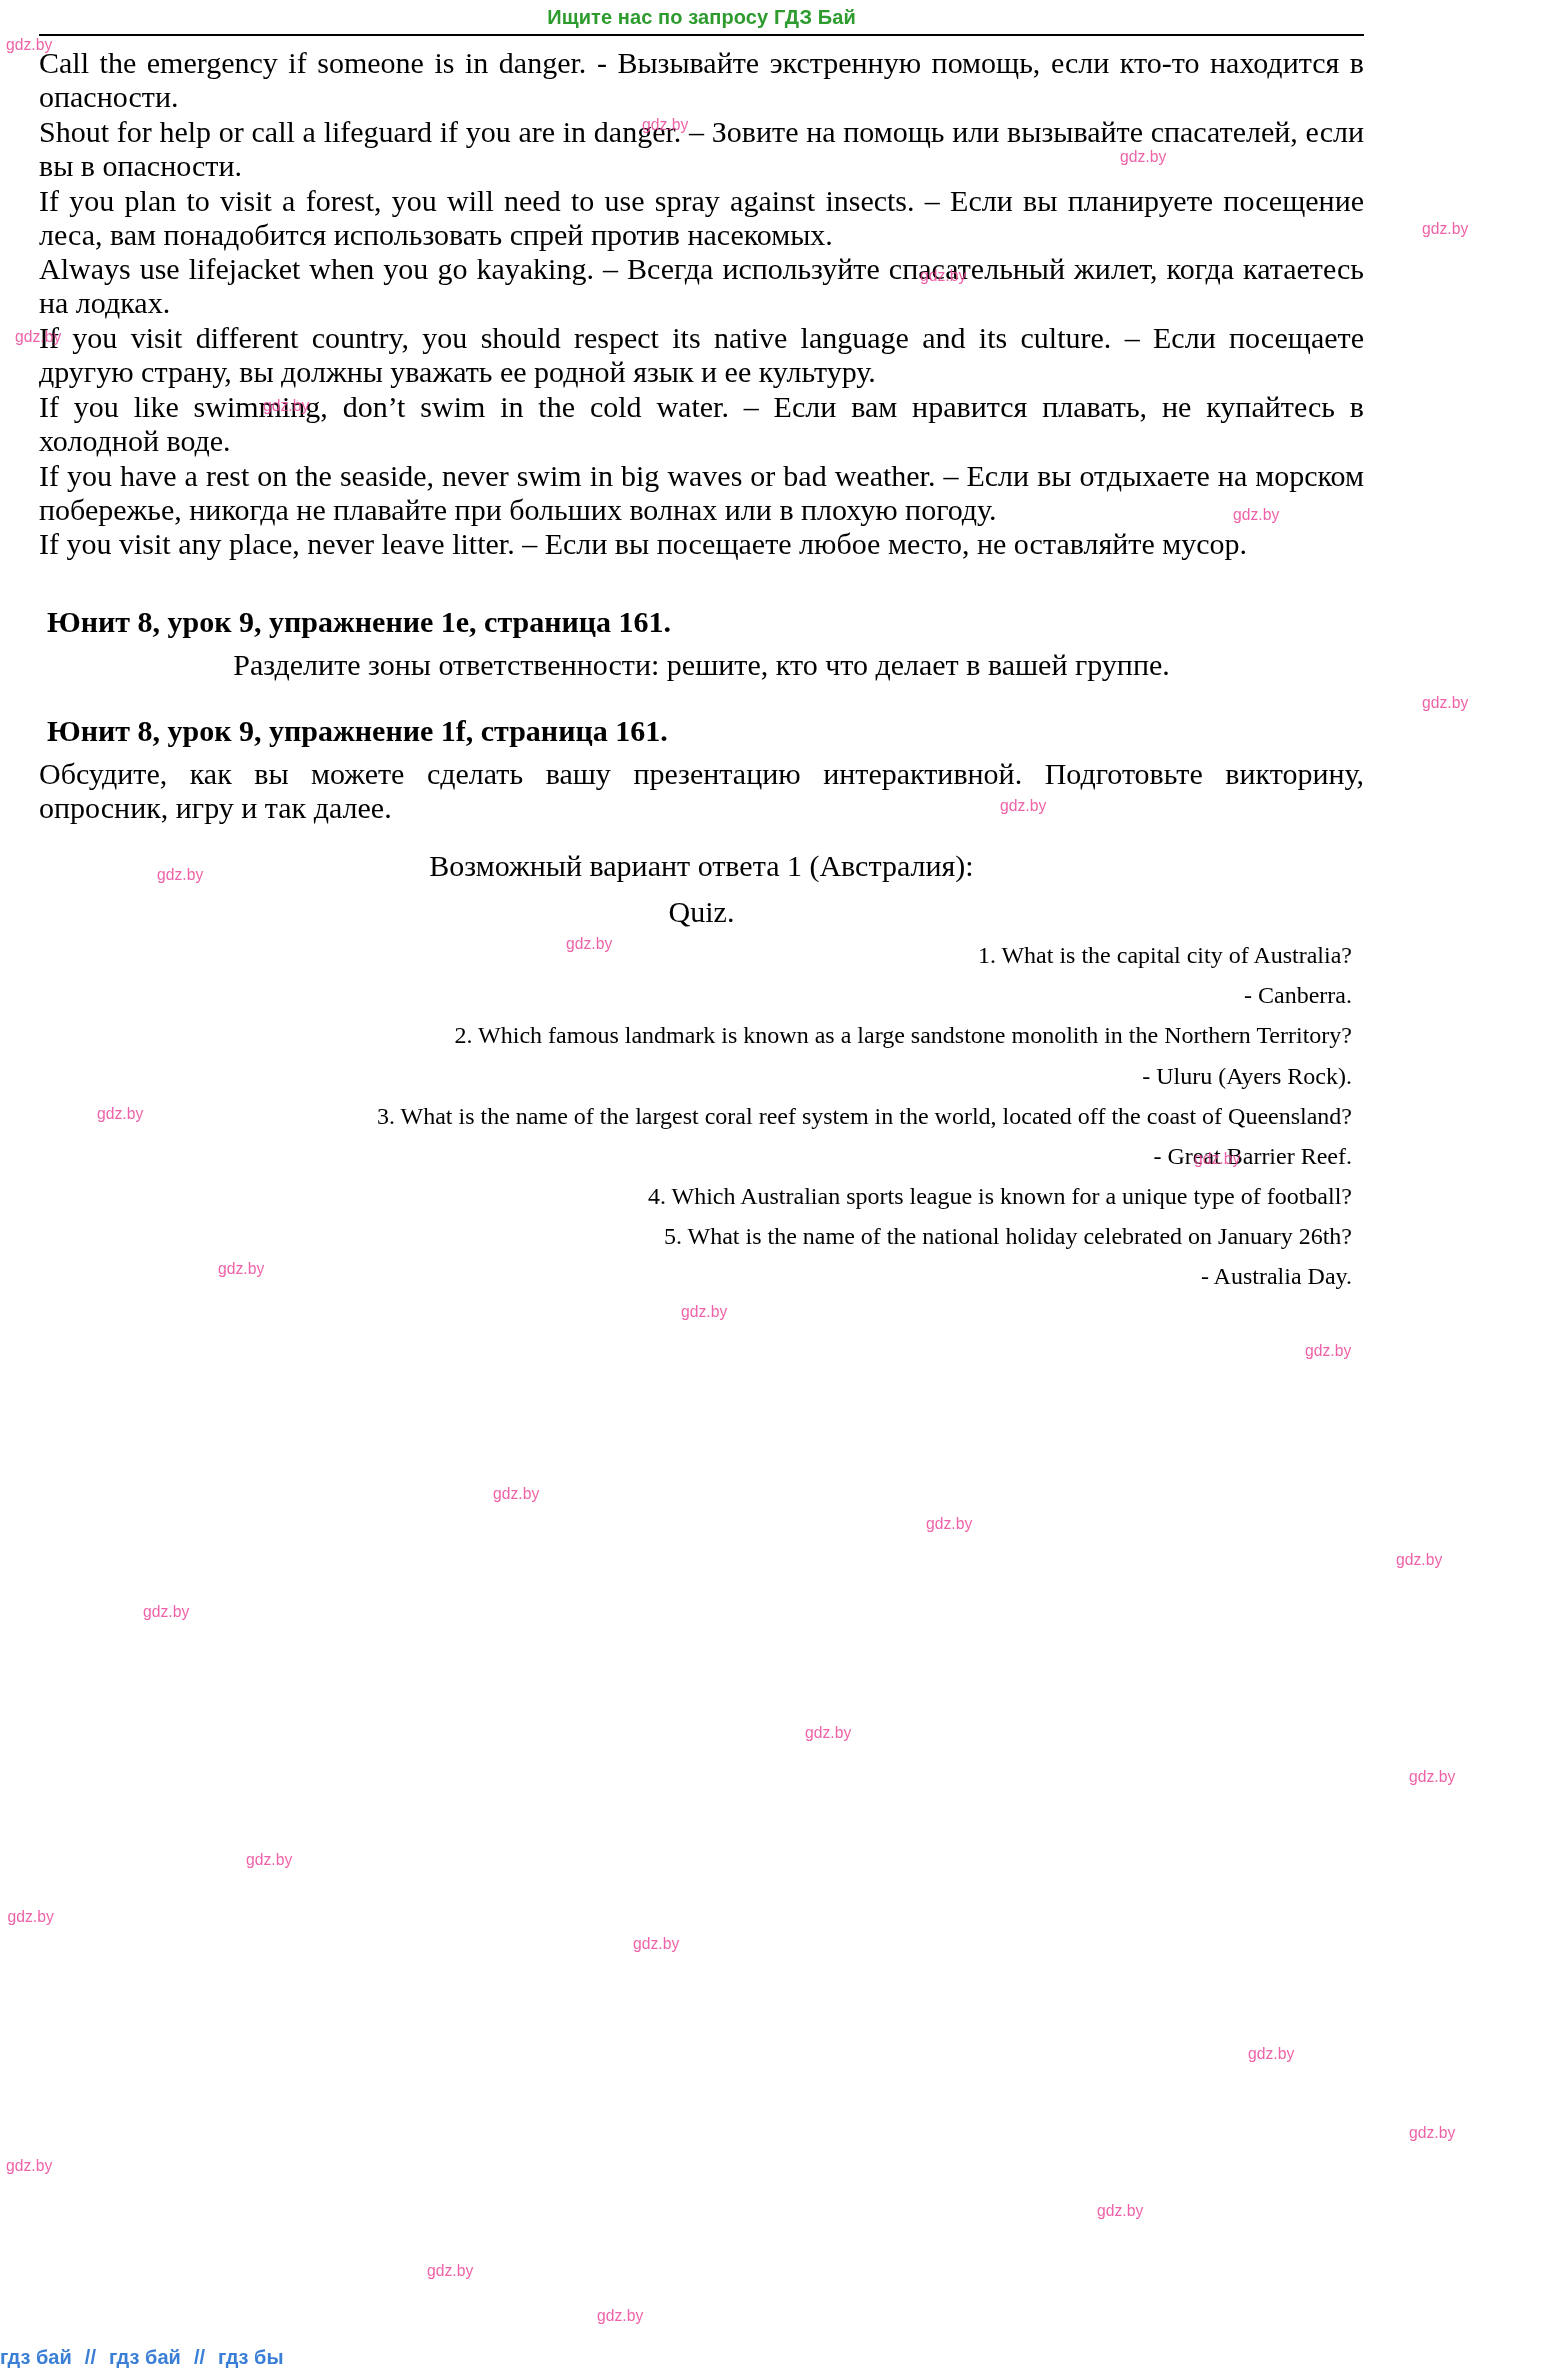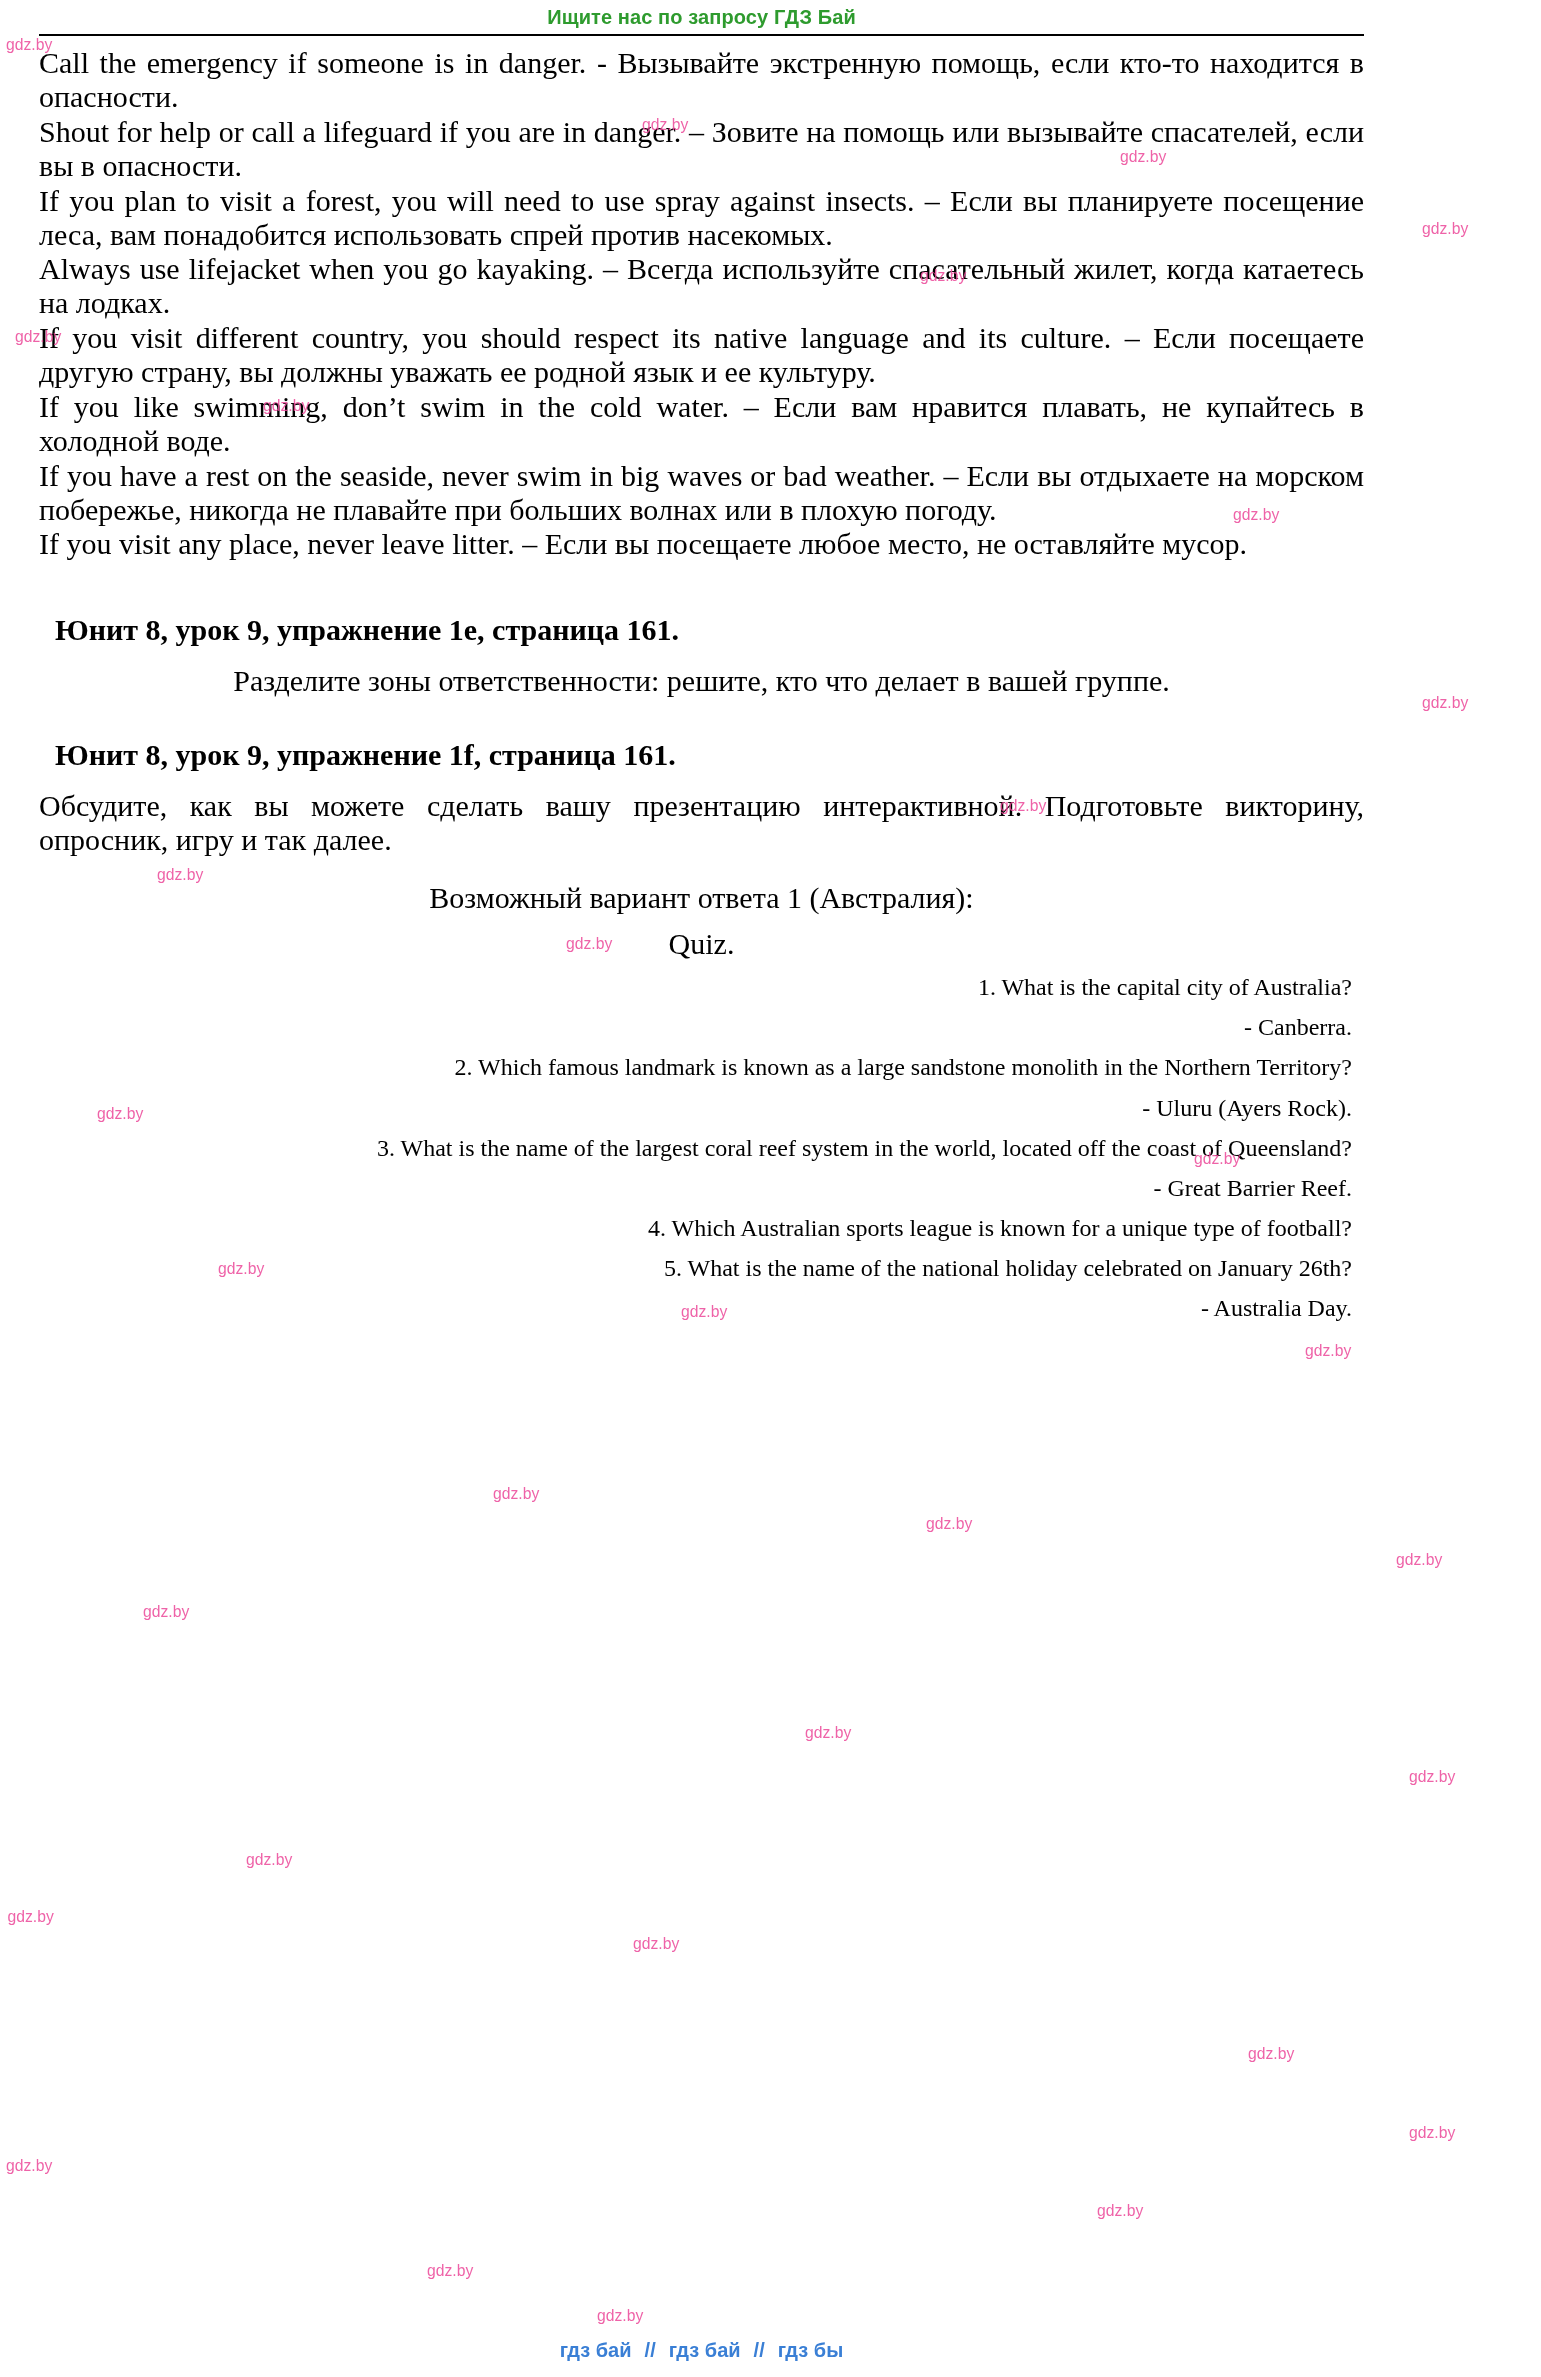--- a/index.html
+++ b/index.html
@@ -44,21 +44,21 @@
     margin: 0 0 0.7px 0;
     hyphens: none;
   }
   .para.nojust {
     text-align: center;
   }
   .heading {
     font-size: 30px;
     font-weight: bold;
     line-height: 1.2;
-    margin: 16px;
+    margin: 8px;
   }
   .spacer-lg { height: 34px; }
   .spacer-md { height: 22.4px; }
   .spacer-sm { height: 12px; }
   .qline {
     font-size: 24px;
     line-height: 1.17;
     margin: 12px;
     text-align: right;
   }
@@ -77,22 +77,21 @@
     font-family: "Liberation Sans", sans-serif;
     font-size: 15.7px;
     color: #ec4899;
     opacity: 0.85;
     white-space: nowrap;
   }
   .footer {
     position: absolute;
     left: 0;
     right: 0;
-    bottom: 15px;
-    text-align: center;
+    bottom: 8px;
     font-family: "Liberation Sans", sans-serif;
     font-weight: bold;
     font-size: 20px;
     color: #3a7fd5;
   }
   .footer .sep {
     color: #3a7fd5;
     padding: 0 7.5px;
   }
   .content { position: relative; z-index: 1; }

